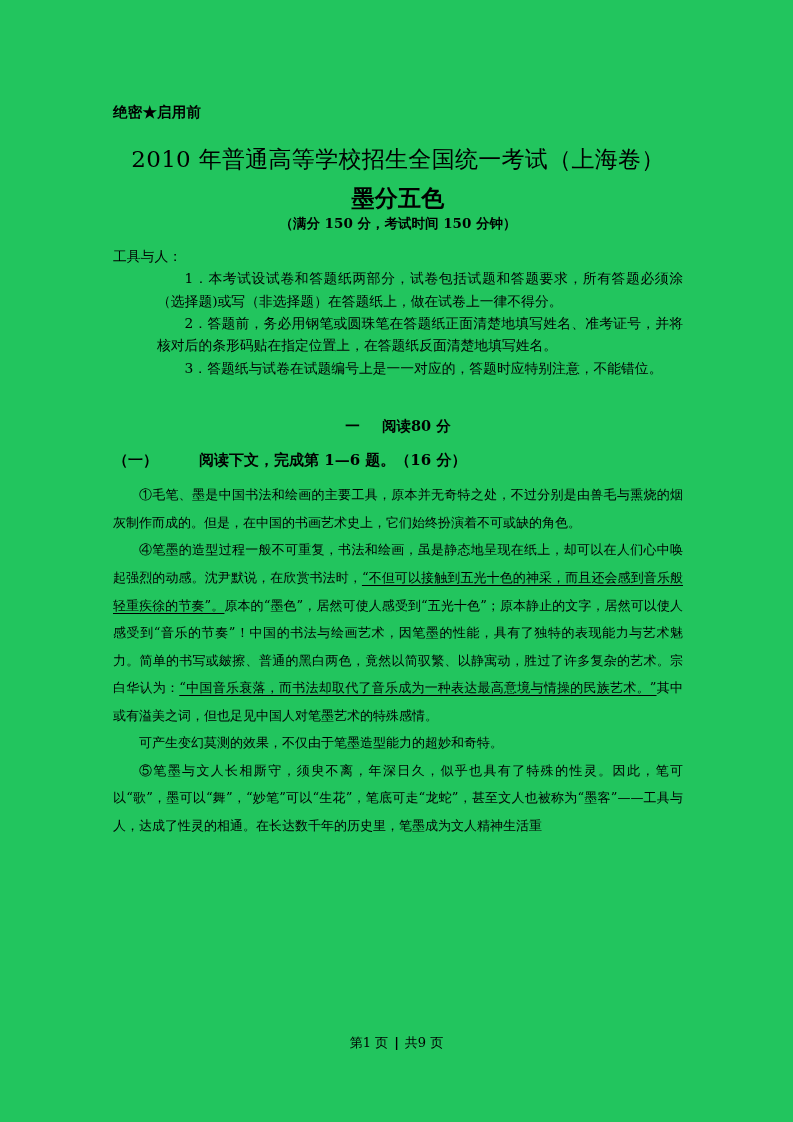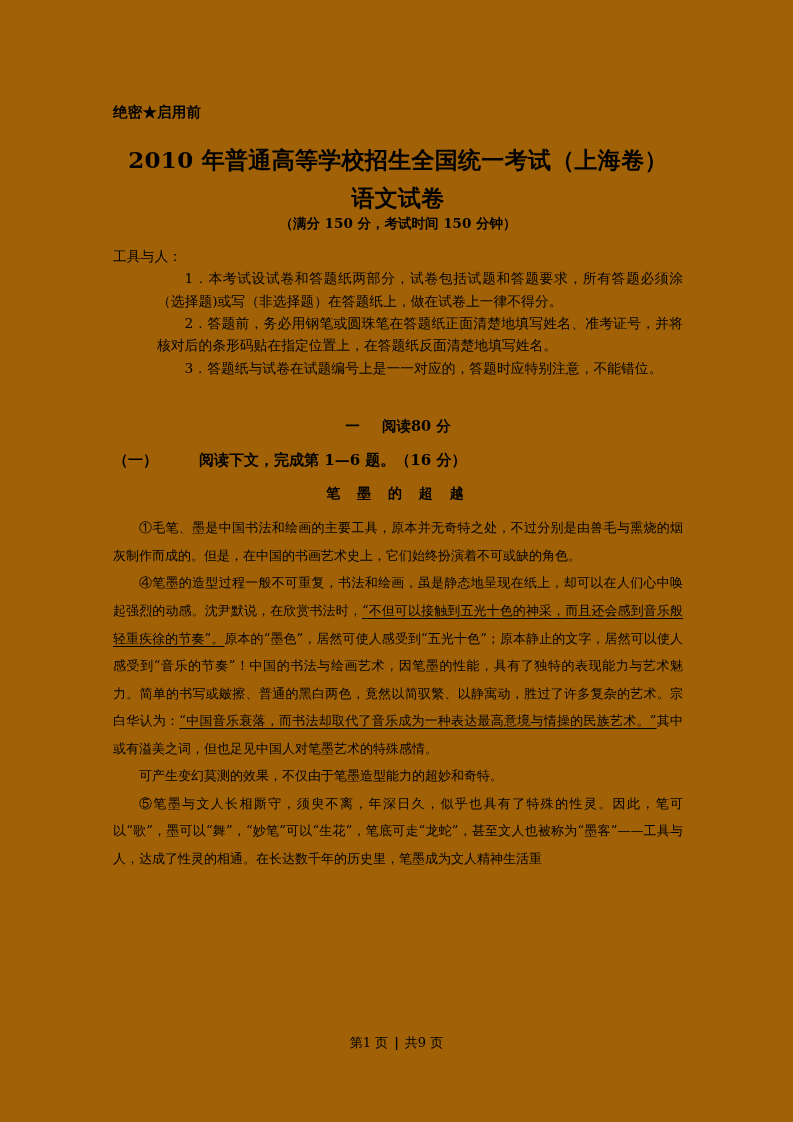--- a/index.html
+++ b/index.html
@@ -9,21 +9,21 @@
   }
   body {
     font-family: "DejaVu Serif", "Liberation Serif", serif;
     color: #000000;
   }
   .page {
     position: relative;
     width: 793px;
     height: 1122px;
     margin: 0 auto;
-    background: #a16207;
+    background: #22c55e;
     box-sizing: border-box;
     overflow: hidden;
   }
   .content {
     position: absolute;
     left: 113px;
     top: 0;
     width: 570px;
   }
 
@@ -32,21 +32,21 @@
     margin-top: 103px;
     font-size: 14.5px;
     font-weight: bold;
     line-height: 1.2;
     letter-spacing: 0.2px;
   }
   .main-title {
     margin-top: 24px;
     text-align: center;
     font-size: 23px;
-    font-weight: bold;
+    font-weight: normal;
     line-height: 1.35;
     letter-spacing: 0.3px;
   }
   .sub-title {
     margin-top: 7px;
     text-align: center;
     font-size: 23px;
     font-weight: bold;
     line-height: 1.35;
     letter-spacing: 0.3px;
@@ -142,42 +142,41 @@
 </head>
 <body>
 
 <div class="page">
   <div class="content">
 
     <div class="secret-line">绝密★启用前</div>
 
     <div class="main-title">2010 年普通高等学校招生全国统一考试（上海卷）</div>
 
-    <div class="sub-title">语文试卷</div>
+    <div class="sub-title">墨分五色</div>
 
     <div class="score-line">（满分 150 分，考试时间 150 分钟）</div>
 
     <div class="notice">
       <div class="notice-head">工具与人：</div>
       <div class="notice-item">1．本考试设试卷和答题纸两部分，试卷包括试题和答题要求，所有答题必须涂（选择题)或写（非选择题）在答题纸上，做在试卷上一律不得分。</div>
       <div class="notice-item">2．答题前，务必用钢笔或圆珠笔在答题纸正面清楚地填写姓名、准考证号，并将核对后的条形码贴在指定位置上，在答题纸反面清楚地填写姓名。</div>
       <div class="notice-item">3．答题纸与试卷在试题编号上是一一对应的，答题时应特别注意，不能错位。</div>
     </div>
 
     <div class="section-heading">
       <span>一</span>
       <span class="gap"></span>
       <span>阅读80 分</span>
     </div>
 
     <div class="subsection">
       <span class="label">（一）</span><span>阅读下文，完成第 1—6 题。（16 分）</span>
     </div>
 
-    <div class="article-title">笔 墨 的 超 越</div>
 
     <div class="passage">
       <p><span>①毛笔、墨是中国书法和绘画的主要工具，原本并无奇特之处，不过分别是由兽毛与熏烧的烟灰制作而成的。但是，在中国的书画艺术史上，它们始终扮演着不可或缺的角色。</span></p>
       <p><span>④笔墨的造型过程一般不可重复，书法和绘画，虽是静态地呈现在纸上，却可以在人们心中唤起强烈的动感。沈尹默说，在欣赏书法时，</span><span class="u">“不但可以接触到五光十色的神采，而且还会感到音乐般轻重疾徐的节奏”。</span><span>原本的“墨色”，居然可使人感受到“五光十色”；原本静止的文字，居然可以使人感受到“音乐的节奏”！中国的书法与绘画艺术，因笔墨的性能，具有了独特的表现能力与艺术魅力。简单的书写或皴擦、普通的黑白两色，竟然以简驭繁、以静寓动，胜过了许多复杂的艺术。宗白华认为：</span><span class="u">“中国音乐衰落，而书法却取代了音乐成为一种表达最高意境与情操的民族艺术。”</span><span>其中或有溢美之词，但也足见中国人对笔墨艺术的特殊感情。</span></p>
       <p><span>可产生变幻莫测的效果，不仅由于笔墨造型能力的超妙和奇特。</span></p>
       <p><span>⑤笔墨与文人长相厮守，须臾不离，年深日久，似乎也具有了特殊的性灵。因此，笔可以“歌”，墨可以“舞”，“妙笔”可以“生花”，笔底可走“龙蛇”，甚至文人也被称为“墨客”——工具与人，达成了性灵的相通。在长达数千年的历史里，笔墨成为文人精神生活重</span></p>
     </div>
 
   </div>
 

